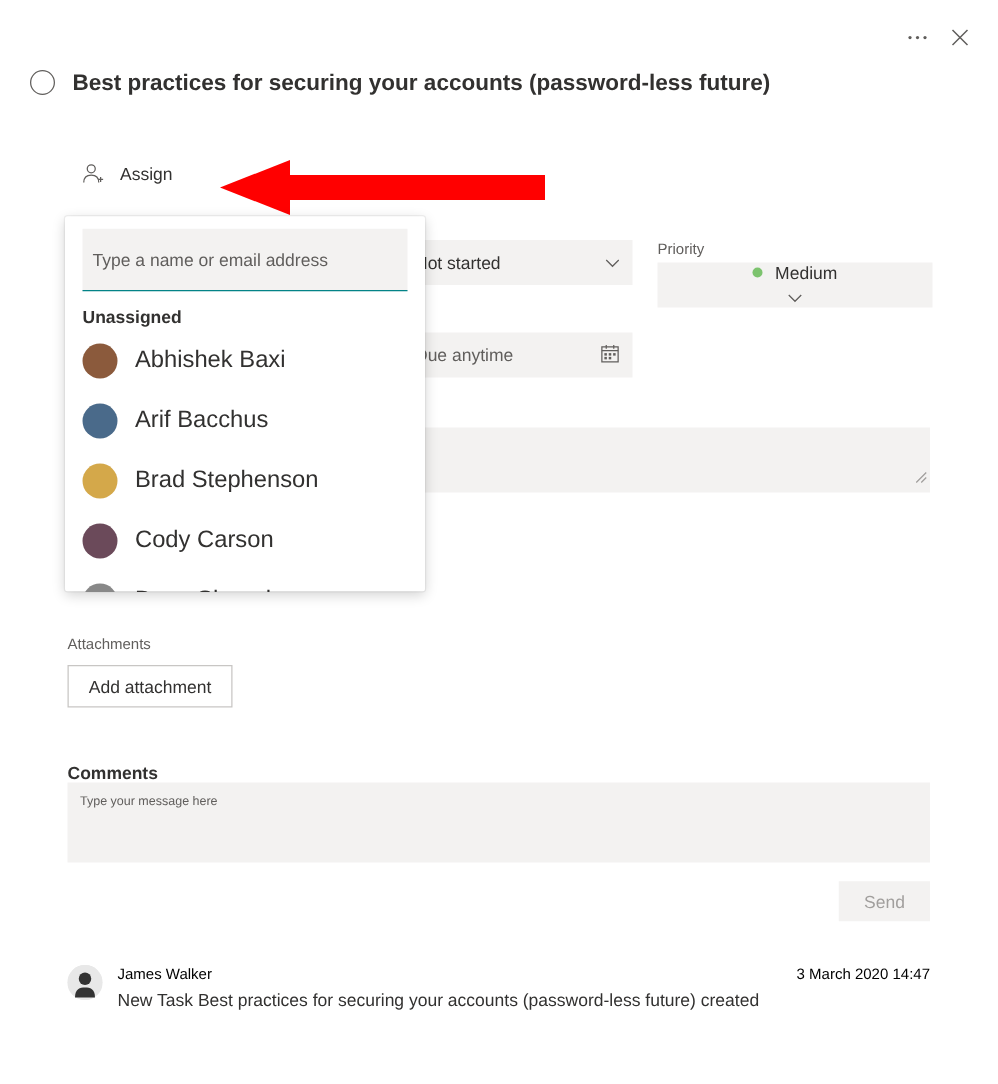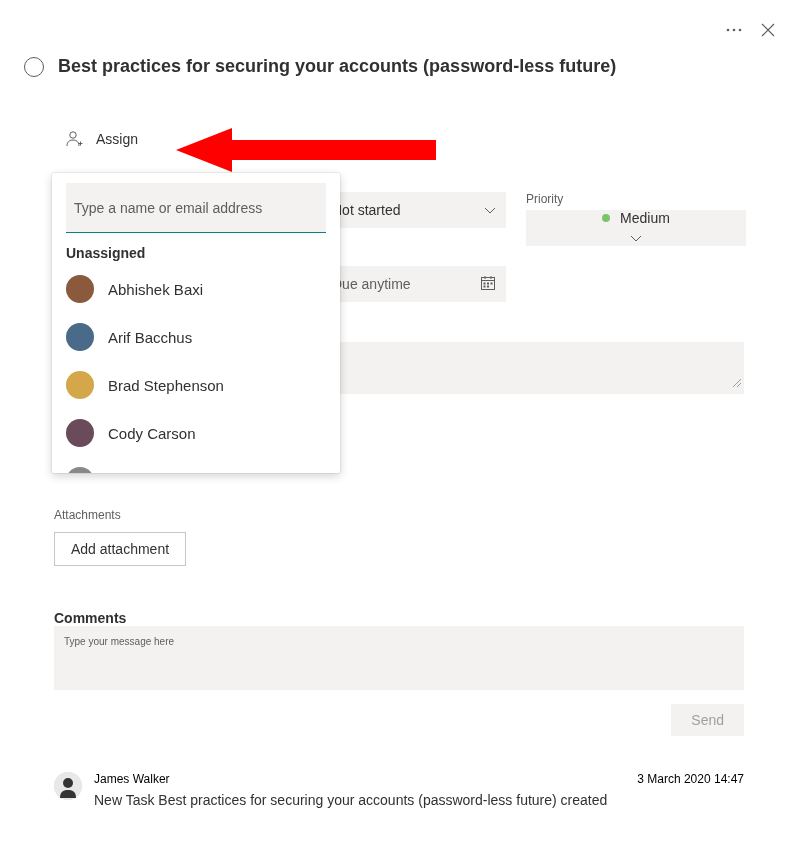--- a/index.html
+++ b/index.html
@@ -27,21 +27,20 @@
     height: 20px;
     display: flex;
     align-items: center;
     justify-content: center;
   }
   .content {
     padding: 56px 52px 20px 24px;
   }
   .title-row {
     display: flex;
-    align-items: center;
     gap: 14px;
   }
   .circle-check {
     width: 20px;
     height: 20px;
     border: 1.5px solid #605e5c;
     border-radius: 50%;
     flex-shrink: 0;
   }
   .title {
@@ -131,21 +130,21 @@
     height: 28px;
     border-radius: 50%;
     flex-shrink: 0;
     display: flex;
     align-items: center;
     justify-content: center;
     color: #fff;
     font-size: 11px;
     font-weight: 600;
   }
-  .person-name { font-size: 15px; color: #323130; }
+  .person-name { font-size: 19px; color: #323130; }
 
   .fields-row {
     display: flex;
     gap: 22px;
     margin-top: 30px;
     margin-left: 30px;
   }
   .field-label {
     font-size: 12px;
     color: #605e5c;

